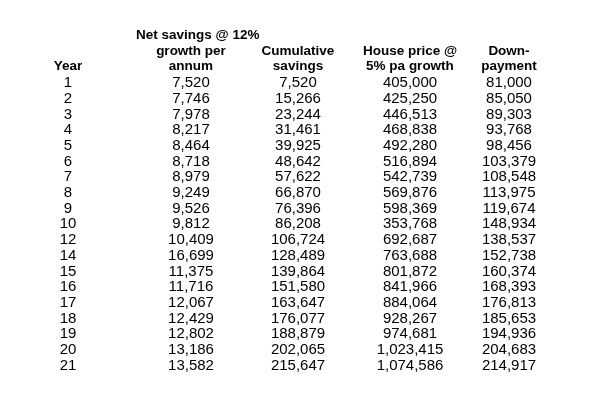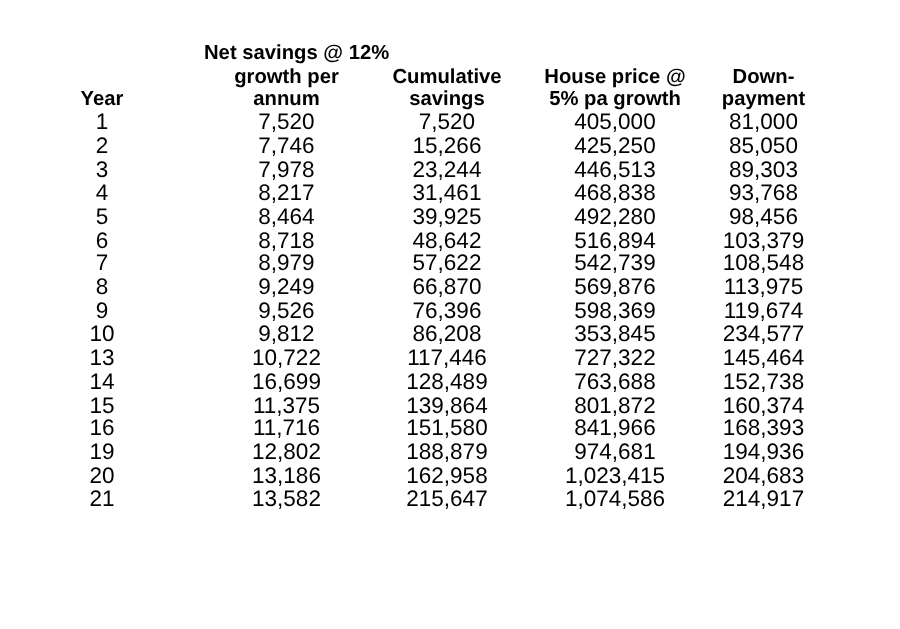--- a/index.html
+++ b/index.html
@@ -135,29 +135,29 @@
           <td>9</td>
           <td>9,526</td>
           <td>76,396</td>
           <td>598,369</td>
           <td>119,674</td>
         </tr>
         <tr>
           <td>10</td>
           <td>9,812</td>
           <td>86,208</td>
-          <td>353,845</td>
-          <td>234,577</td>
-        </tr>
-        <tr>
-          <td>13</td>
-          <td>10,722</td>
-          <td>117,446</td>
-          <td>727,322</td>
-          <td>145,464</td>
+          <td>353,768</td>
+          <td>148,934</td>
+        </tr>
+        <tr>
+          <td>12</td>
+          <td>10,409</td>
+          <td>106,724</td>
+          <td>692,687</td>
+          <td>138,537</td>
         </tr>
         <tr>
           <td>14</td>
           <td>16,699</td>
           <td>128,489</td>
           <td>763,688</td>
           <td>152,738</td>
         </tr>
         <tr>
           <td>15</td>
@@ -167,30 +167,44 @@
           <td>160,374</td>
         </tr>
         <tr>
           <td>16</td>
           <td>11,716</td>
           <td>151,580</td>
           <td>841,966</td>
           <td>168,393</td>
         </tr>
         <tr>
+          <td>17</td>
+          <td>12,067</td>
+          <td>163,647</td>
+          <td>884,064</td>
+          <td>176,813</td>
+        </tr>
+        <tr>
+          <td>18</td>
+          <td>12,429</td>
+          <td>176,077</td>
+          <td>928,267</td>
+          <td>185,653</td>
+        </tr>
+        <tr>
           <td>19</td>
           <td>12,802</td>
           <td>188,879</td>
           <td>974,681</td>
           <td>194,936</td>
         </tr>
         <tr>
           <td>20</td>
           <td>13,186</td>
-          <td>162,958</td>
+          <td>202,065</td>
           <td>1,023,415</td>
           <td>204,683</td>
         </tr>
         <tr>
           <td>21</td>
           <td>13,582</td>
           <td>215,647</td>
           <td>1,074,586</td>
           <td>214,917</td>
         </tr>

